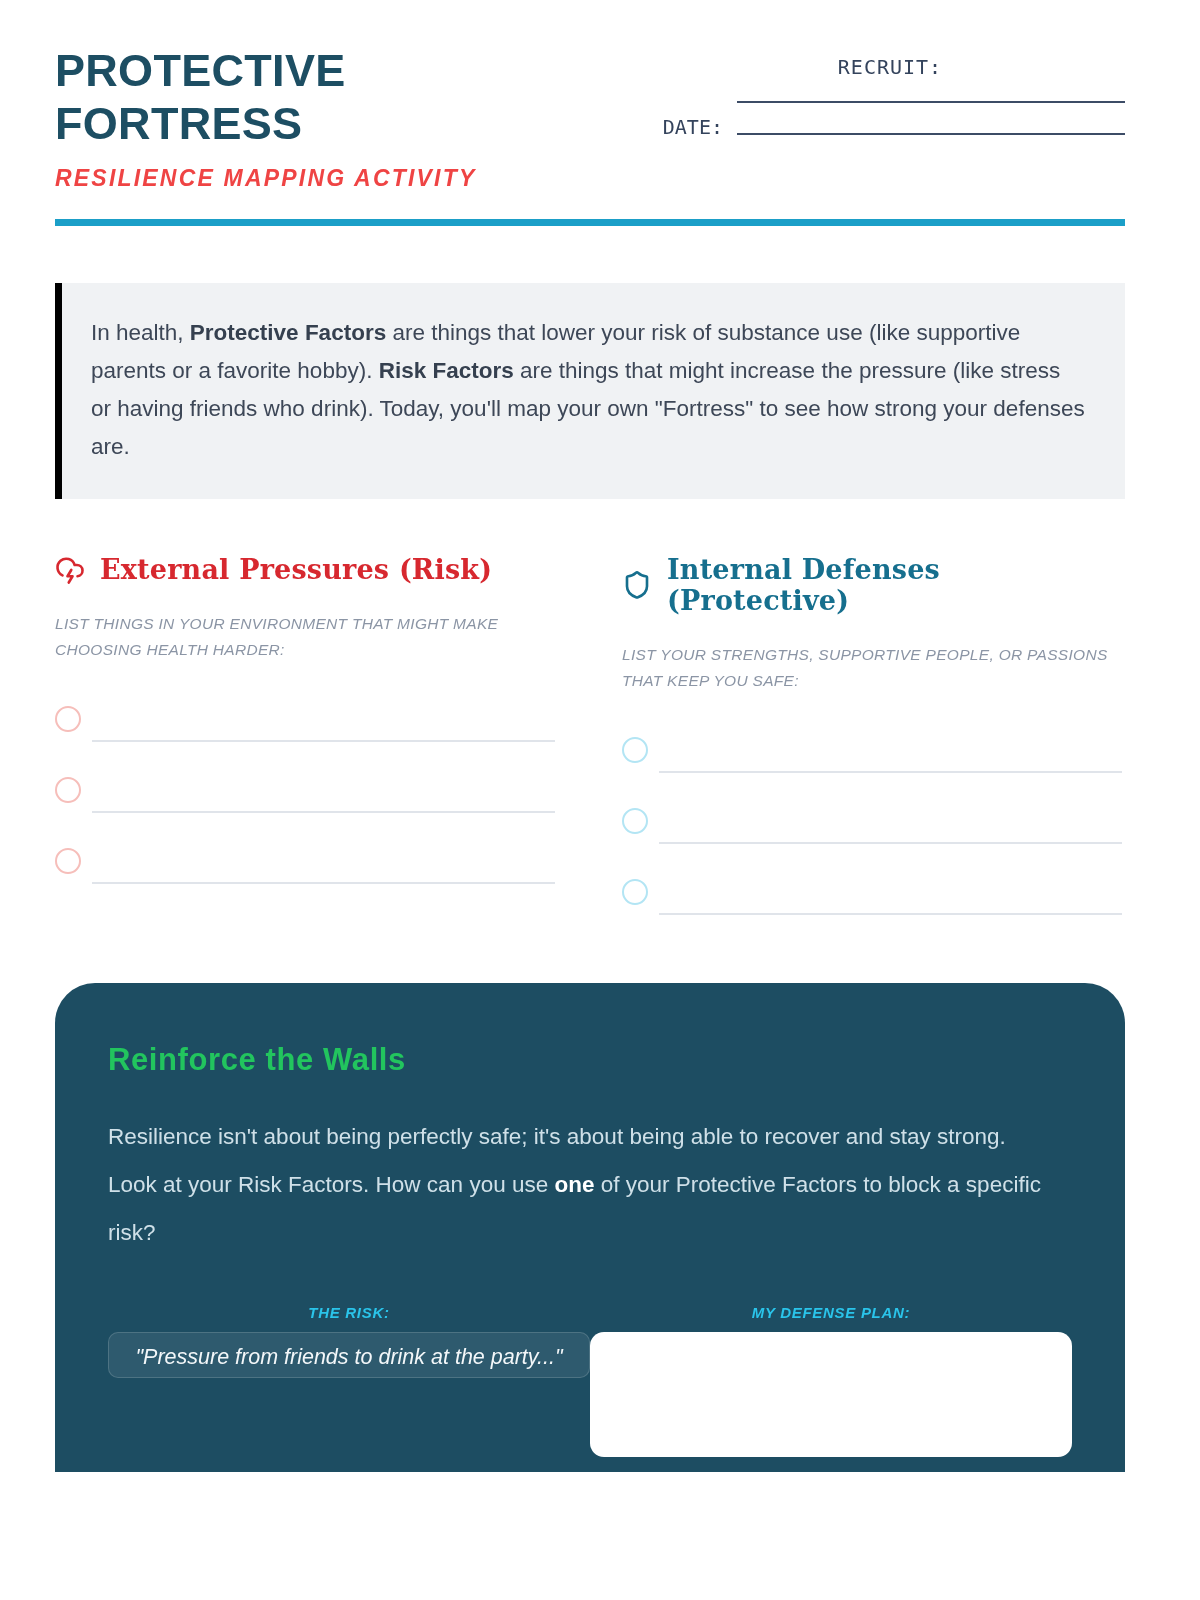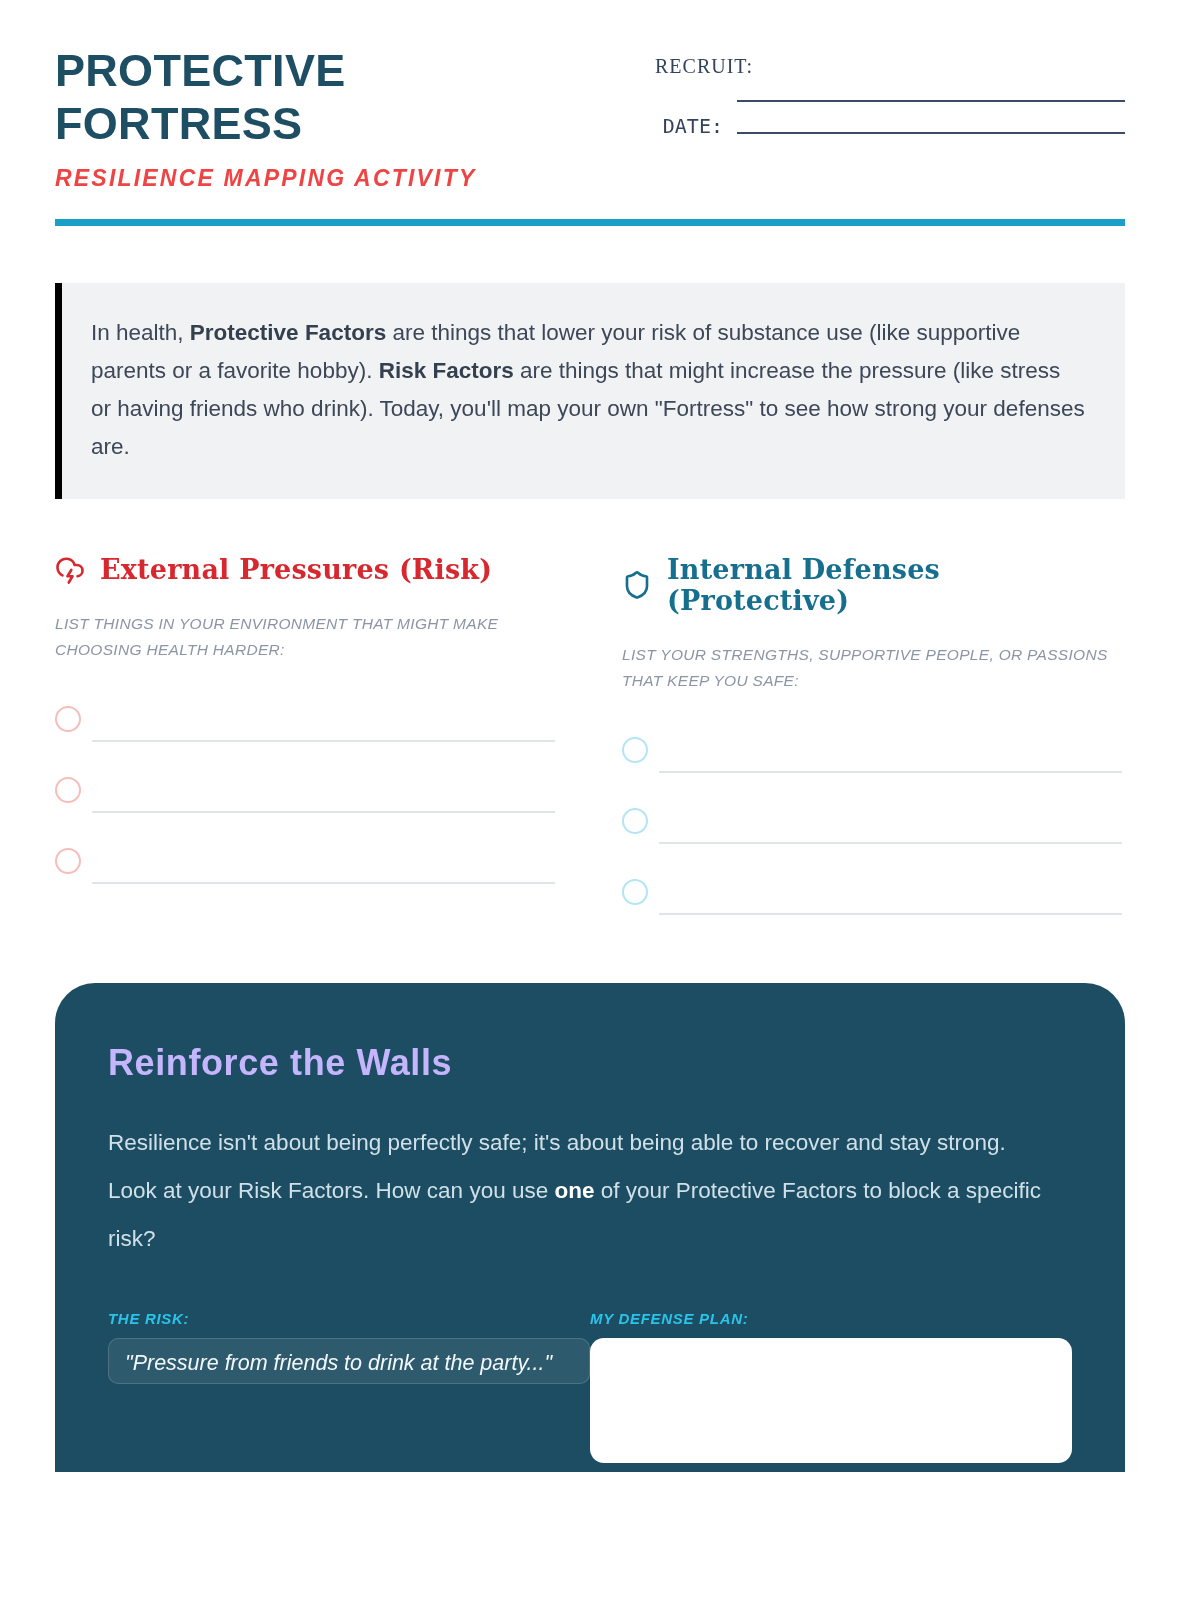--- a/index.html
+++ b/index.html
@@ -5,21 +5,21 @@
   * { margin:0; padding:0; box-sizing:border-box; }
   body { background:#ffffff; font-family:"Liberation Sans", sans-serif; }
   .page { width:1200px; height:1472px; background:#ffffff; overflow:hidden; position:relative; }
   .content { width:1070px; margin:0 auto 0 55px; }
 
   
   .header { display:flex; justify-content:space-between; padding-top:45px; }
   .title { font-size:45px; font-weight:800; color:#1d4e63; line-height:1.17; letter-spacing:0.3px; }
   .subtitle { margin-top:15px; font-size:23px; font-weight:700; font-style:italic; color:#ef4444; letter-spacing:2.2px; }
   .recruit-form { width:470px; padding-top:10px; font-family:"DejaVu Sans Mono", monospace; font-size:20px; color:#34435c; }
-  .recruit-label { text-align:left; letter-spacing:1px;font-family:Liberation Serif, serif; }
+  .recruit-label { text-align:center; letter-spacing:1px; }
   .fill-line { border-bottom:2px solid #3c4c66; width:388px; margin-left:auto; height:24px; }
   .date-row { display:flex; justify-content:flex-end; gap:14px; margin-top:12px; }
   .date-row .fill-line { margin-left:0; height:20px; }
   .divider { margin-top:27px; height:7px; background:#1b9fc8; }
 
   
   .intro { margin-top:57px; background:#f0f2f4; border-left:7px solid #000000; padding:31px 40px 33px 29px;
            font-size:22.5px; line-height:38px; color:#3d4757; }
   .intro b { font-weight:700; color:#35404f; }
 
@@ -33,24 +33,24 @@
   .col-instr { margin-top:26px; font-size:15.5px; font-style:italic; color:#8b95a5; line-height:26px; letter-spacing:0.3px; }
   .entries { margin-top:43px; }
   .entry-row { position:relative; height:71px; }
   .bullet { position:absolute; left:0; top:0; width:26px; height:26px; border-radius:50%; border:2px solid; background:transparent; }
   .risk-col .bullet { border-color:#f6beba; }
   .prot-col .bullet { border-color:#b3e5f4; }
   .entry-line { position:absolute; left:37px; right:3px; top:34px; border-bottom:2px solid #e0e4ea; height:0; }
 
   
   .panel { margin-top:33px; background:#1d4d62; border-radius:40px; padding:59px 53px 88px 53px; }
-  .panel-title { font-size:36px; font-weight:800; color:#c4b5fd; letter-spacing:0.6px; }
+  .panel-title { font-size:31px; font-weight:800; color:#22c55e; letter-spacing:0.6px; }
   .panel-para { margin-top:35px; font-size:22.5px; line-height:48px; color:#cfe0e8; max-width:950px; }
   .panel-para b { color:#ffffff; font-weight:700; }
-  .panel-cols { display:flex; margin-top:47px; }
+  .panel-cols { display:flex; margin-top:47px;text-align:center; }
   .panel-col { flex:1 1 0; }
   .panel-label { font-size:15px; font-weight:800; font-style:italic; color:#2ac4ea; letter-spacing:0.7px; }
   .risk-quote-box { margin-top:11px; height:46px; background:rgba(255,255,255,0.08);
                     border:1px solid rgba(255,255,255,0.15); border-radius:10px;
                     padding:8px 16px 0 16px; overflow:visible;
                     font-size:21.5px; font-style:italic; color:#f3f7f9; line-height:33px; }
   .plan-box { margin-top:11px; height:125px; background:#ffffff; border-radius:14px; }
 
   
   .footer { margin-top:31px; display:flex; justify-content:center; gap:84px; color:#d4dce2; }

